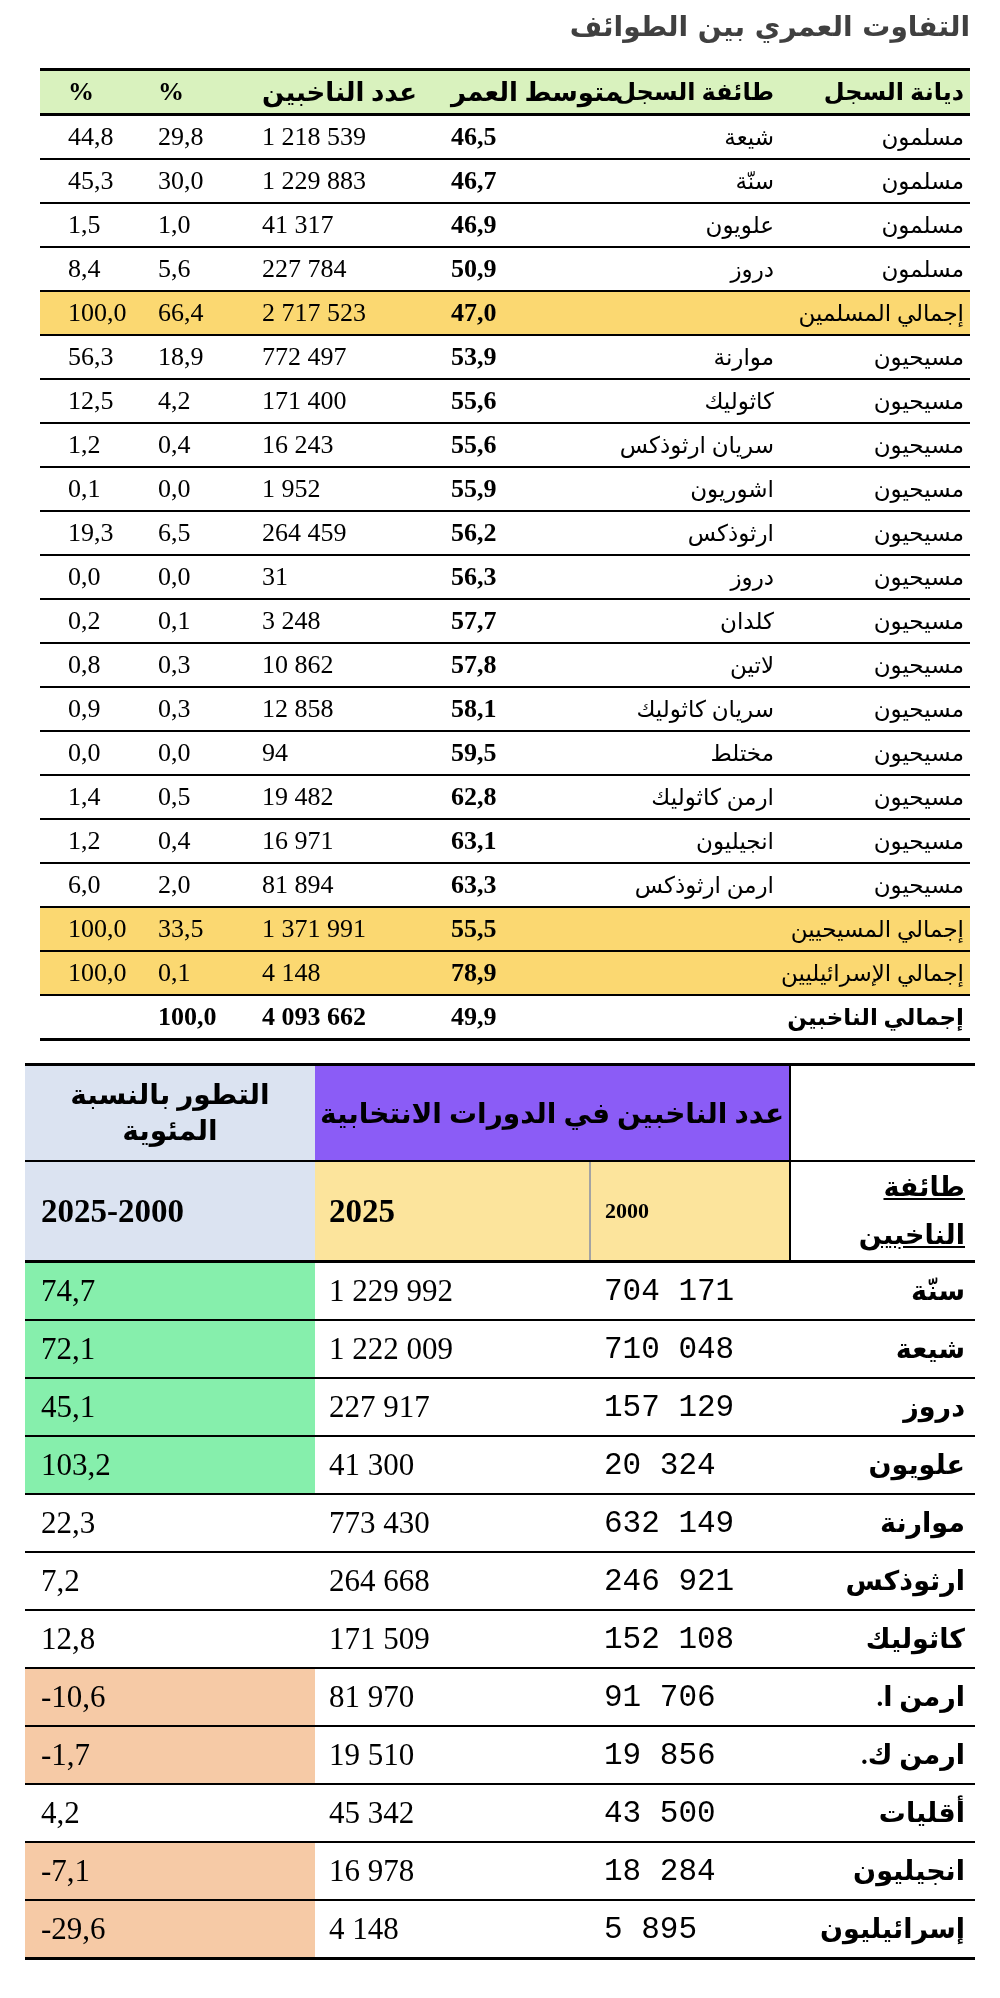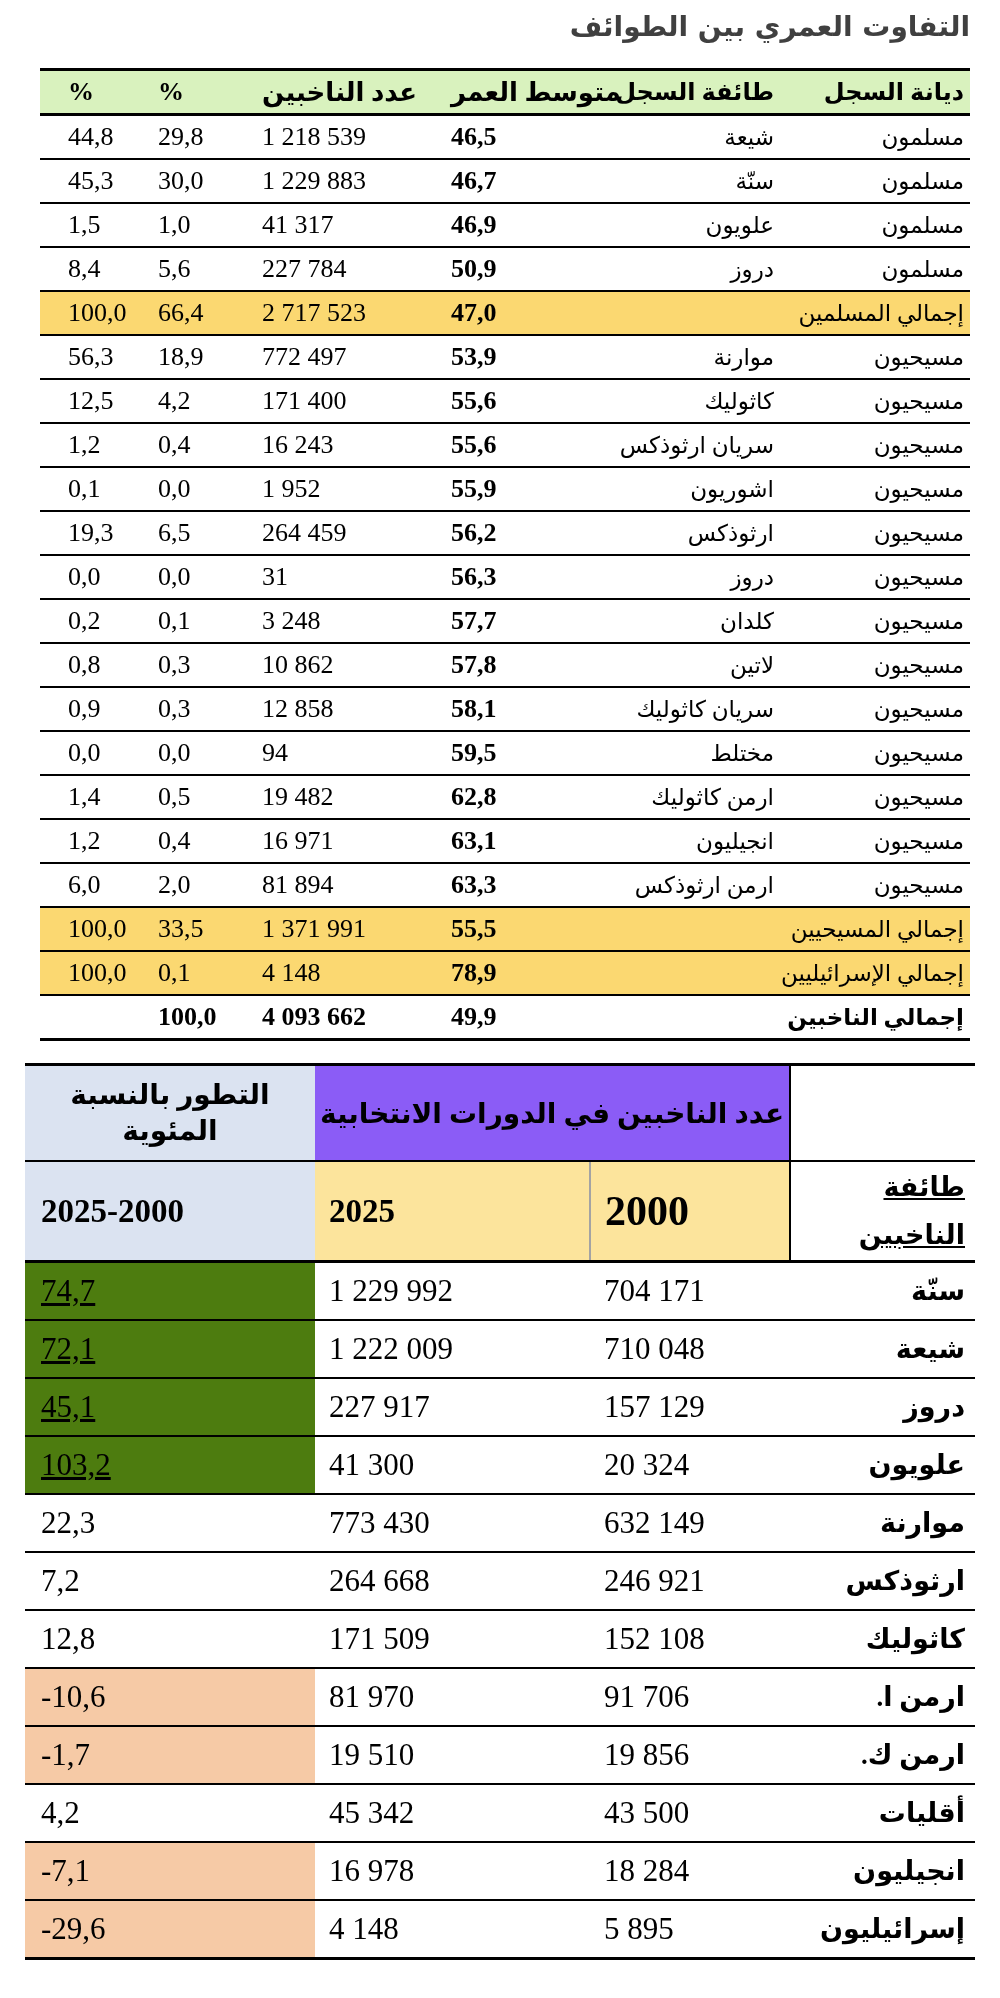--- a/index.html
+++ b/index.html
@@ -34,31 +34,31 @@
   #t1 tr.orange td{background:#fbd871;}
   #t1 tr.bold td{font-weight:bold;}
 
   
   #t2{width:950px;margin:22px 25px 0 25px;border-top:3px solid #000;border-bottom:3px solid #000;}
   #t2 thead tr.h1 th{height:92px;border-bottom:2px solid #000;}
   #t2 thead tr.h2 th{height:92px;border-bottom:3px solid #000;}
   #t2 thead th{font-weight:bold;}
   #t2 td{height:54px;font-size:31px;border-bottom:2px solid #000;}
   #t2 .sect2{padding-right:10px;font-weight:bold;font-size:27px;}
-  #t2 .c2000{padding-left:14px;}
+  #t2 .c2000{padding-left:14px;font-family:Liberation Mono, monospace;}
   #t2 .c2025{padding-left:14px;}
   #t2 .diff{padding-left:16px;}
   #t2 th.chg{background:#dbe3f1;text-align:center;font-size:28px;white-space:normal;line-height:36px;padding:0 30px;}
   #t2 th.grp{background:#8b5cf6;text-align:center;font-size:28px;border-right:2px solid #000;}
   #t2 th.empty-h{background:#ffffff;}
   #t2 th.diff-h{background:#dbe3f1;font-size:33px;padding-left:16px;}
   #t2 th.y2025{background:#fce49c;font-size:33px;padding-left:14px;border-right:2px solid #a3a3a3;}
-  #t2 th.y2000{background:#fce49c;font-size:42px;padding-left:14px;border-right:2px solid #000;}
+  #t2 th.y2000{background:#fce49c;font-size:22px;padding-left:14px;border-right:2px solid #000;}
   #t2 th.sect-h2{font-size:27px;padding-right:10px;white-space:pre-line;line-height:48px;text-decoration:underline;}
-  #t2 tr.green td.diff{background:#4d7c0f;text-decoration:underline;}
+  #t2 tr.green td.diff{background:#86efac;}
   #t2 tr.neg td.diff{background:#f6caa6;}
 </style>
 </head>
 <body>
 
 <div class="page">
 
   <h1 id="title1" class="title">التفاوت العمري بين الطوائف</h1>
 
   <table id="t1">

